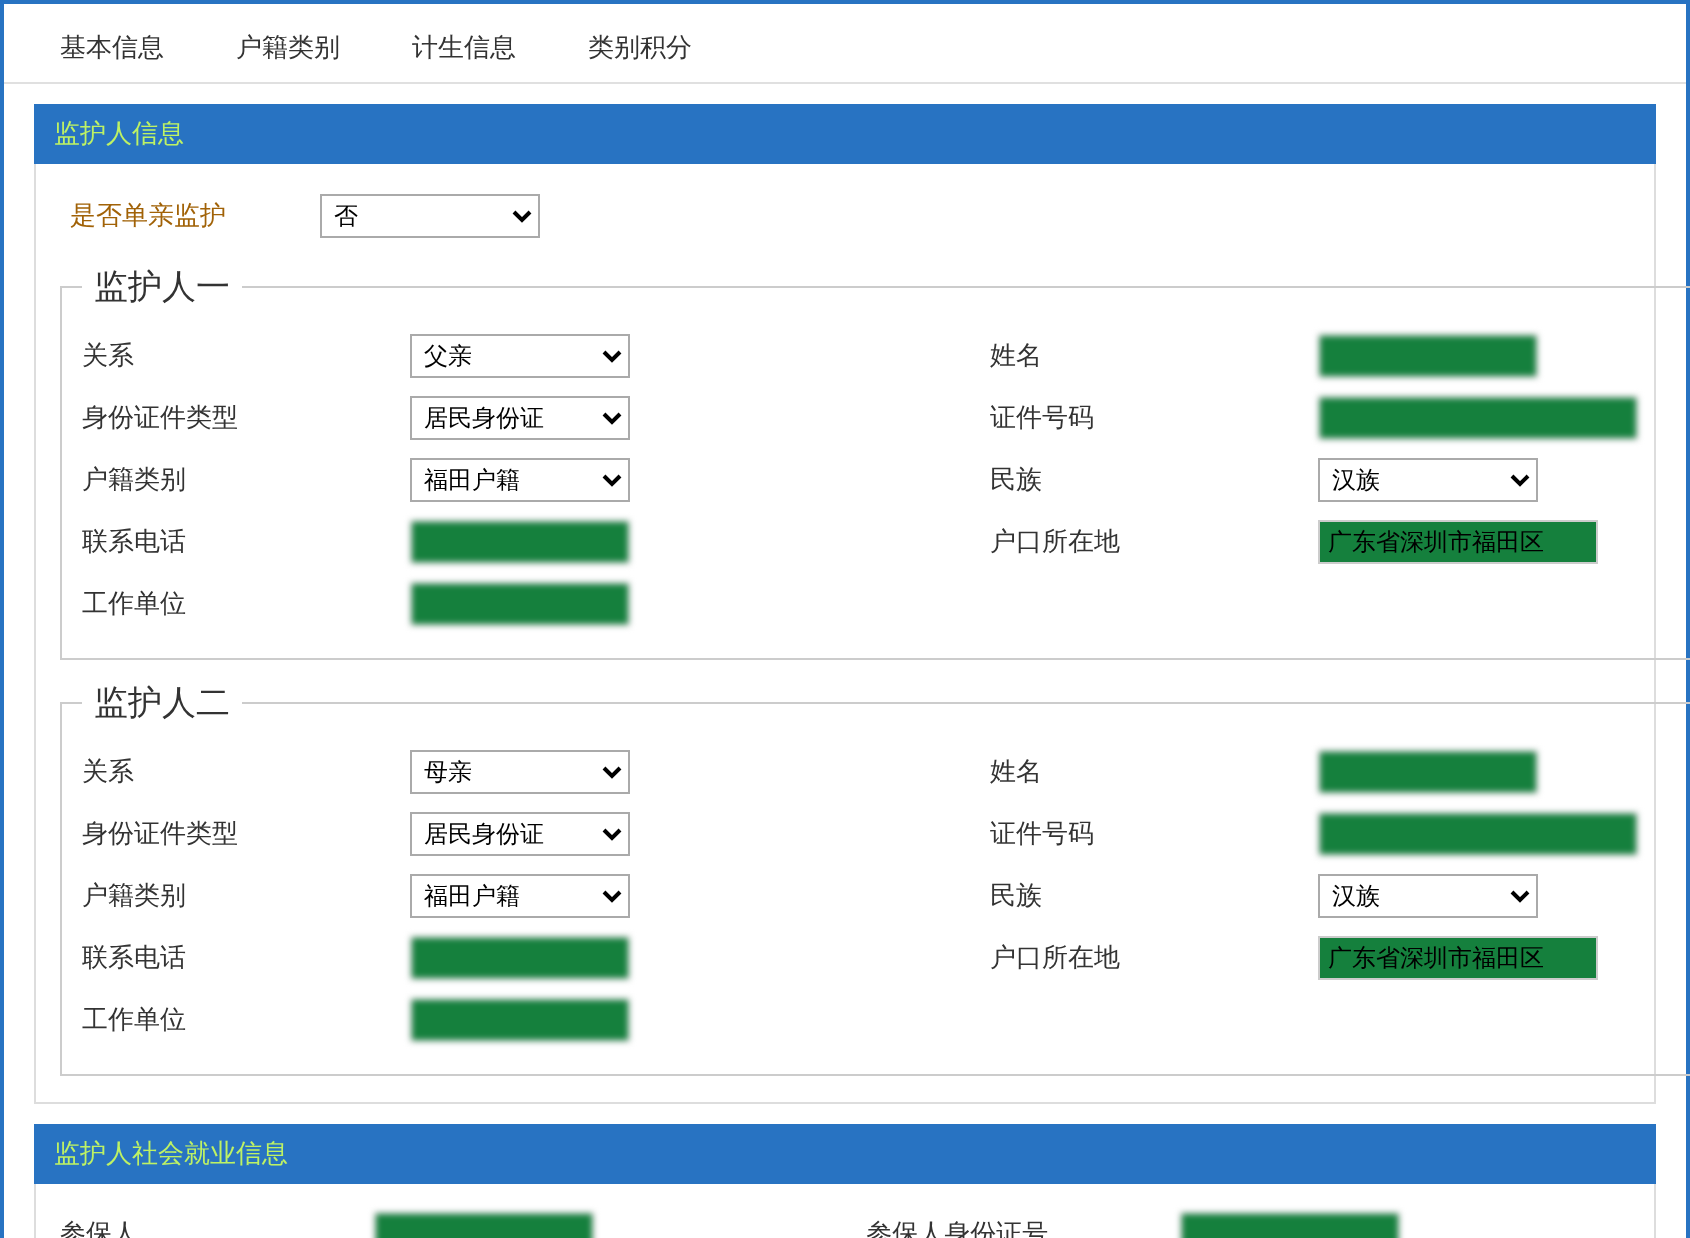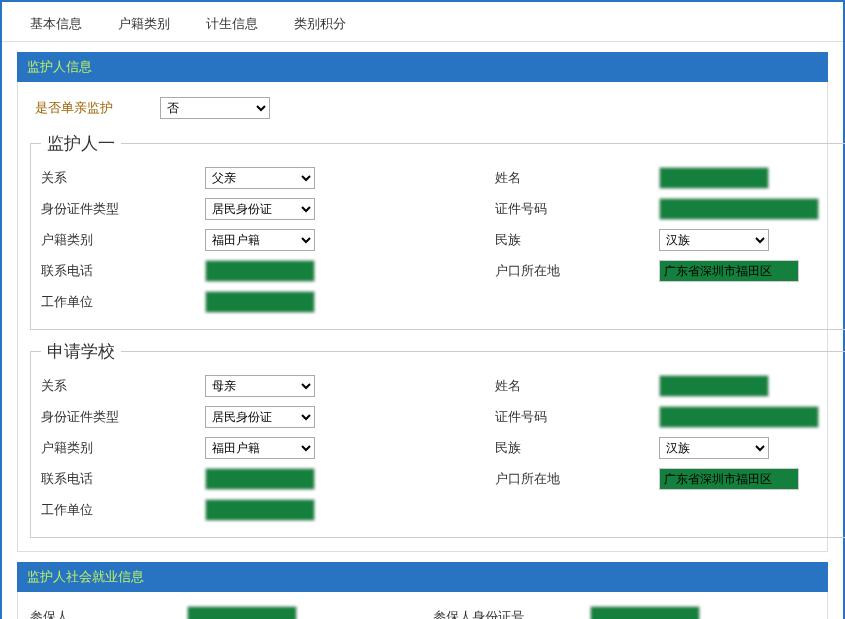--- a/index.html
+++ b/index.html
@@ -98,21 +98,21 @@
 
         <div class="frow">
           <div class="flabel">工作单位</div>
           <div class="fcontrol">
             <input type="text" class="blurred" value="　　　　" style="">
           </div>
         </div>
       </fieldset>
 
       <fieldset>
-        <legend>申请学校</legend>
+        <legend>监护人二</legend>
 
         <div class="frow">
           <div class="flabel">关系</div>
           <div class="fcontrol">
             <select><option>母亲</option></select>
           </div>
           <div class="frlabel">姓名</div>
           <div class="fcontrol">
             <input type="text" class="blurred" value="　　　" style="">
           </div>

